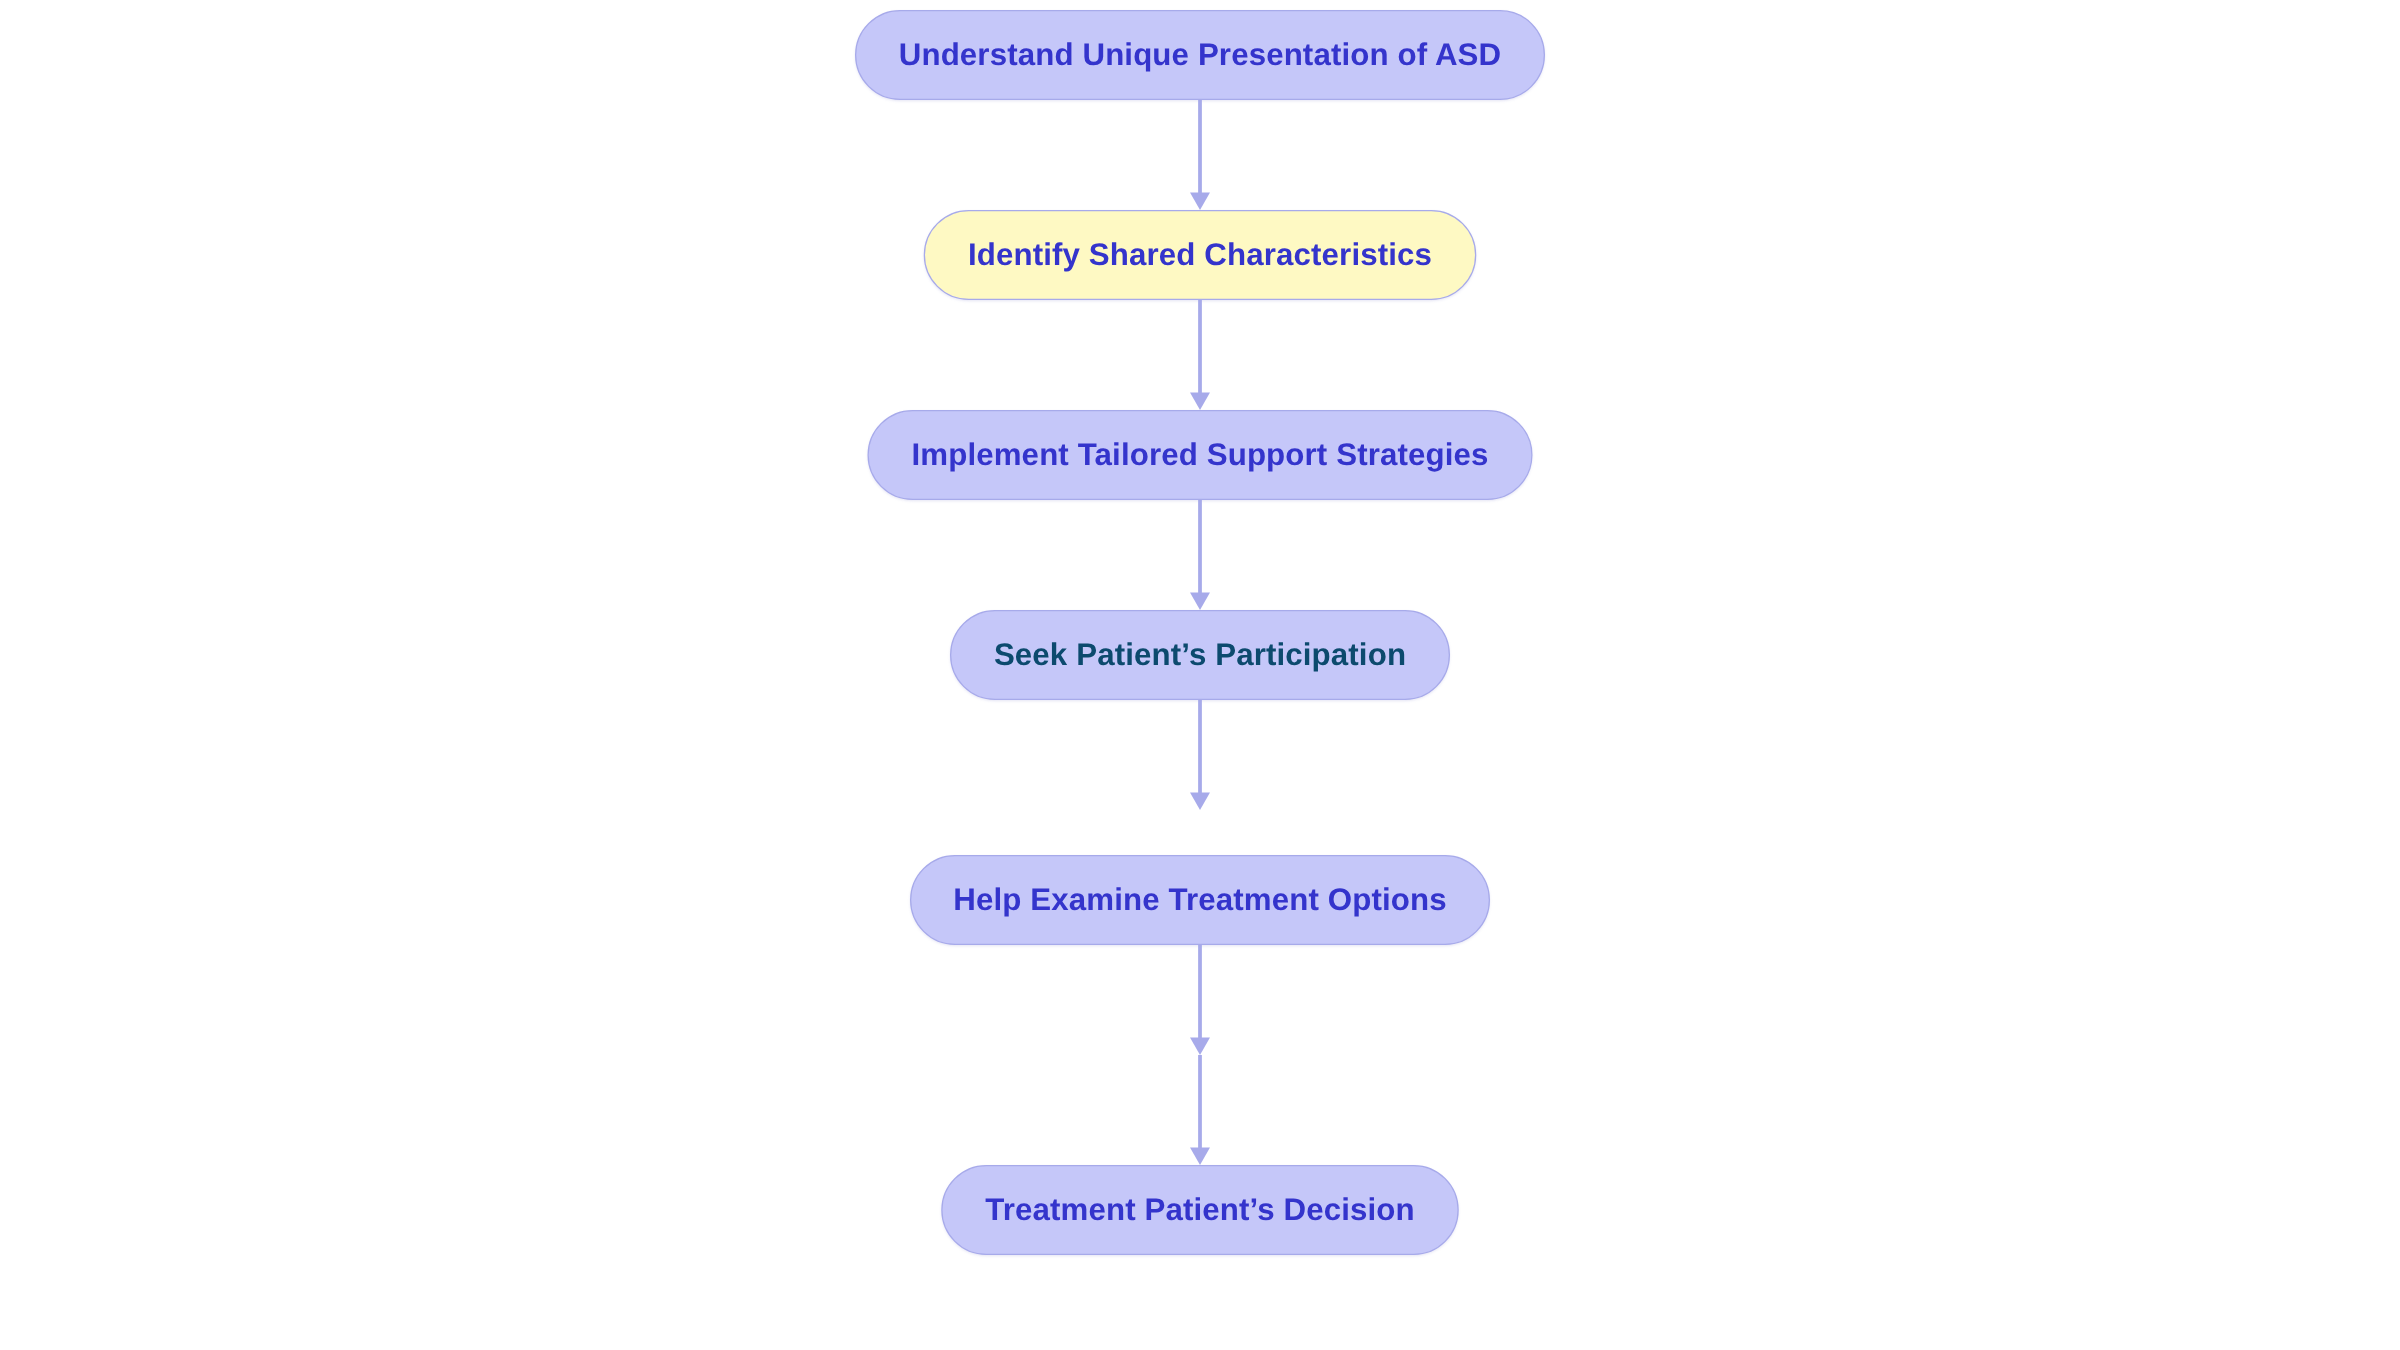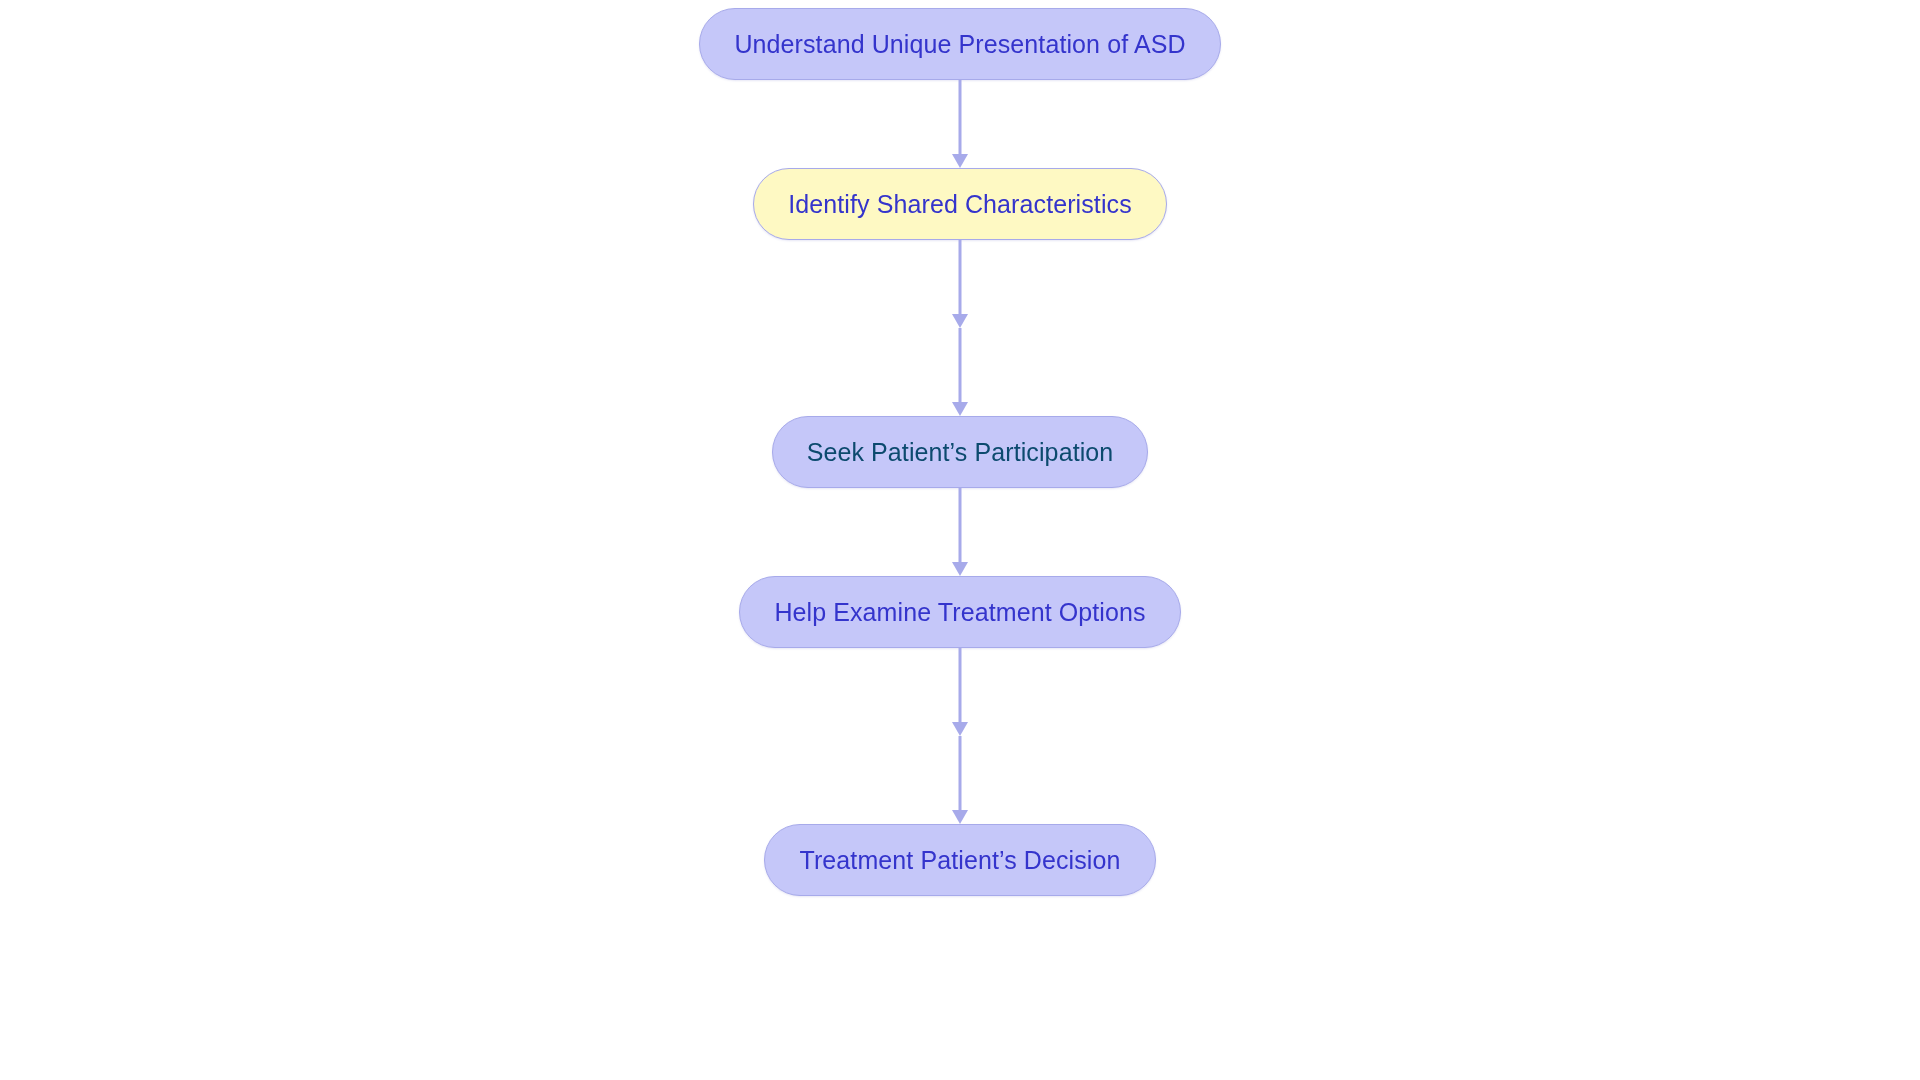--- a/index.html
+++ b/index.html
@@ -42,21 +42,21 @@
     background: #c5c7f9;
     border: 1.6px solid #a7aaea;
     border-radius: 36px;
     padding: 0 34px;
     box-shadow: 0 1px 2px rgba(120,124,200,0.18);
   }
 
   .node-label {
     color: #3434cc;
     font-size: 25px;
-    font-weight: 400;
+    font-weight: 700;
     line-height: 1;
     letter-spacing: 0.1px;
     white-space: nowrap;
   }
 
   
   .connector {
     position: relative;
     width: 30px;
     height: 88px;
@@ -101,36 +101,39 @@
 
     <div class="node" style="background: #fef9c3; border-color: rgb(167, 170, 234);">
       <span class="node-label" style="color: rgb(52, 52, 204);">Identify Shared Characteristics</span>
     </div>
 
     <div class="connector">
       <div class="stem" style="background: rgb(167, 170, 234);"></div>
       <div class="arrowhead" style="border-top-color: rgb(167, 170, 234);"></div>
     </div>
 
+    <div class="node" style="background: rgb(197, 199, 249); border-color: rgb(167, 170, 234);">
+      <span class="node-label" style="color: rgb(52, 52, 204);">Implement Tailored Support Strategies</span>
+    </div>
 
     <div class="connector">
       <div class="stem" style="background: rgb(167, 170, 234);"></div>
       <div class="arrowhead" style="border-top-color: rgb(167, 170, 234);"></div>
     </div>
 
     <div class="node" style="background: rgb(197, 199, 249); border-color: rgb(167, 170, 234);">
       <span class="node-label" style="color: #0c4a6e;">Seek Patient’s Participation</span>
     </div>
 
     <div class="connector">
       <div class="stem" style="background: rgb(167, 170, 234);"></div>
       <div class="arrowhead" style="border-top-color: rgb(167, 170, 234);"></div>
     </div>
 
-    <div class="node" style="background: rgb(197, 199, 249); border-color: rgb(167, 170, 234);">
+    <div class="node" style="background: rgb(197, 199, 249); border-color: rgb(167, 170, 234); margin-top: 36px;">
       <span class="node-label" style="color: rgb(52, 52, 204);">Help Examine Treatment Options</span>
     </div>
 
     <div class="connector">
       <div class="stem" style="background: rgb(167, 170, 234);"></div>
       <div class="arrowhead" style="border-top-color: rgb(167, 170, 234);"></div>
     </div>
 
 
     <div class="connector">

